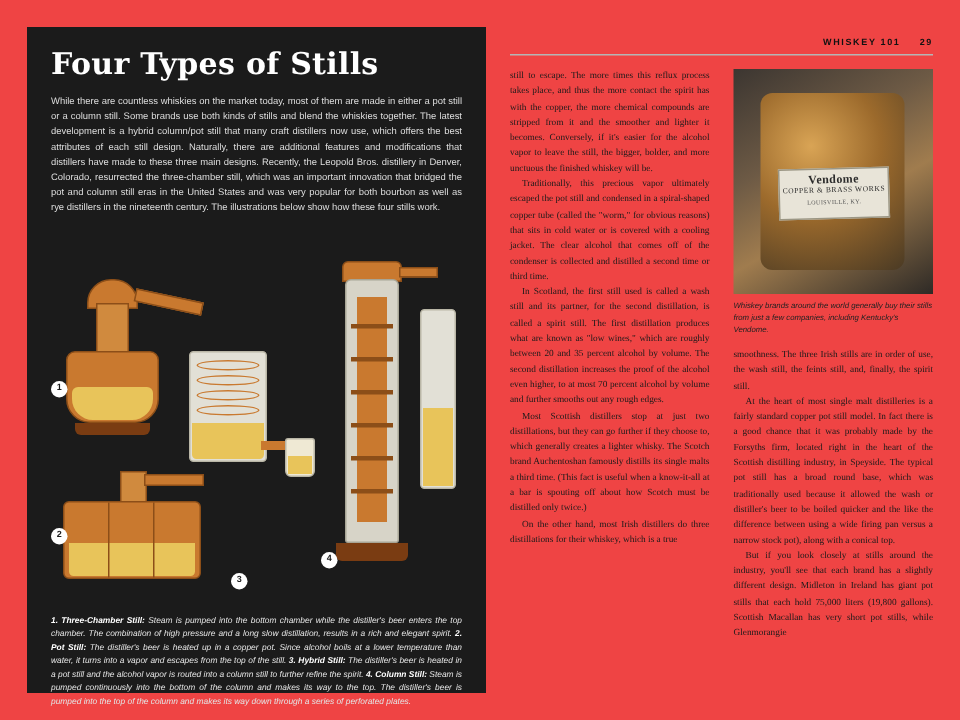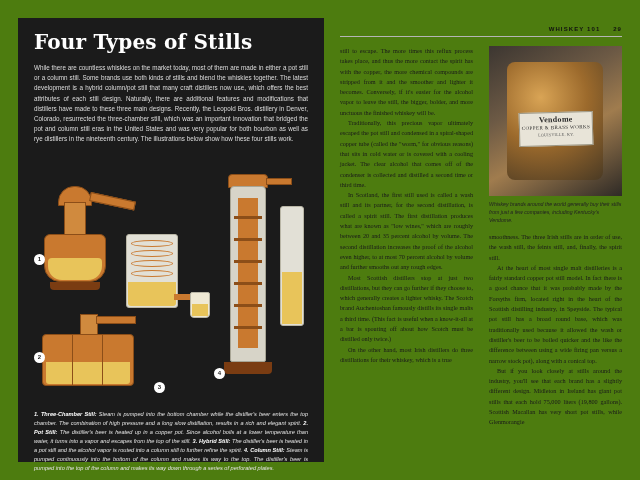--- a/index.html
+++ b/index.html
@@ -5,21 +5,21 @@
   * { box-sizing: border-box; margin: 0; padding: 0; }
   html, body {
     width: 640px; height: 480px;
     background: #ffffff;
     font-family: "Liberation Serif", serif;
     overflow: hidden;
   }
   .page {
     position: relative;
     width: 640px; height: 480px;
-    background: #4d7c0f;
+    background: #ef4444;
     padding-left: 24px;
   }
   
   .left-panel {
     position: absolute;
     left: 18px; top: 18px;
     width: 306px; height: 444px;
     background: #1b1b1b;
     color: #ffffff;
     padding: 14px 16px 10px 16px;

